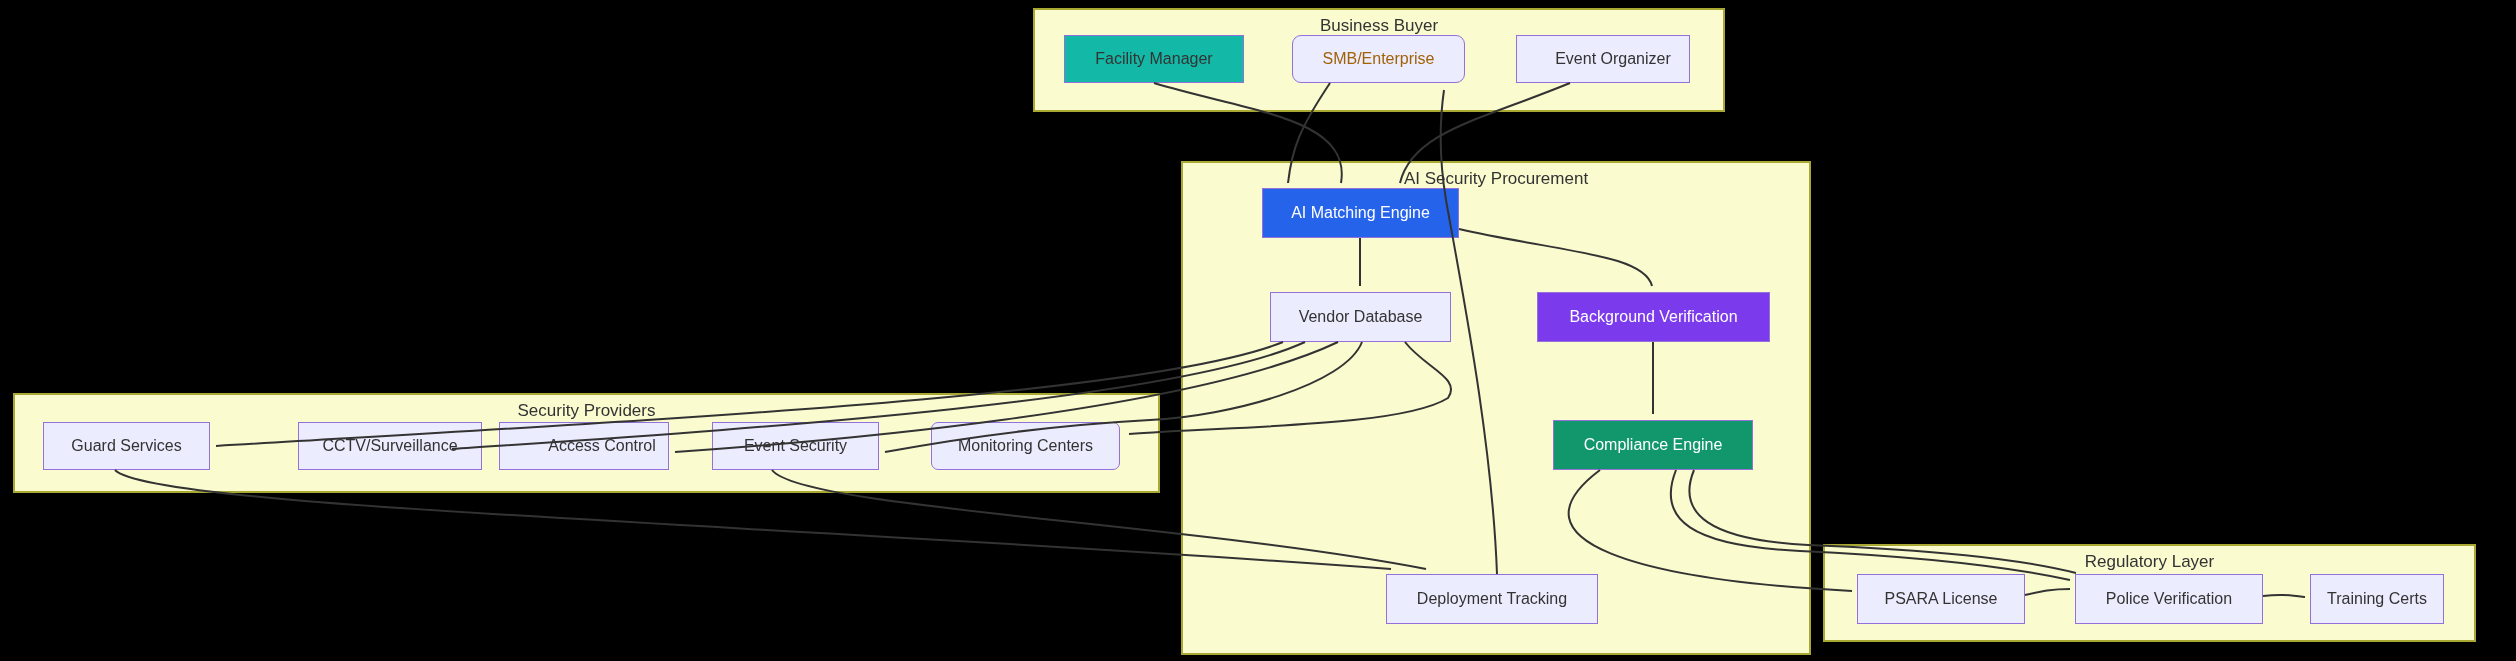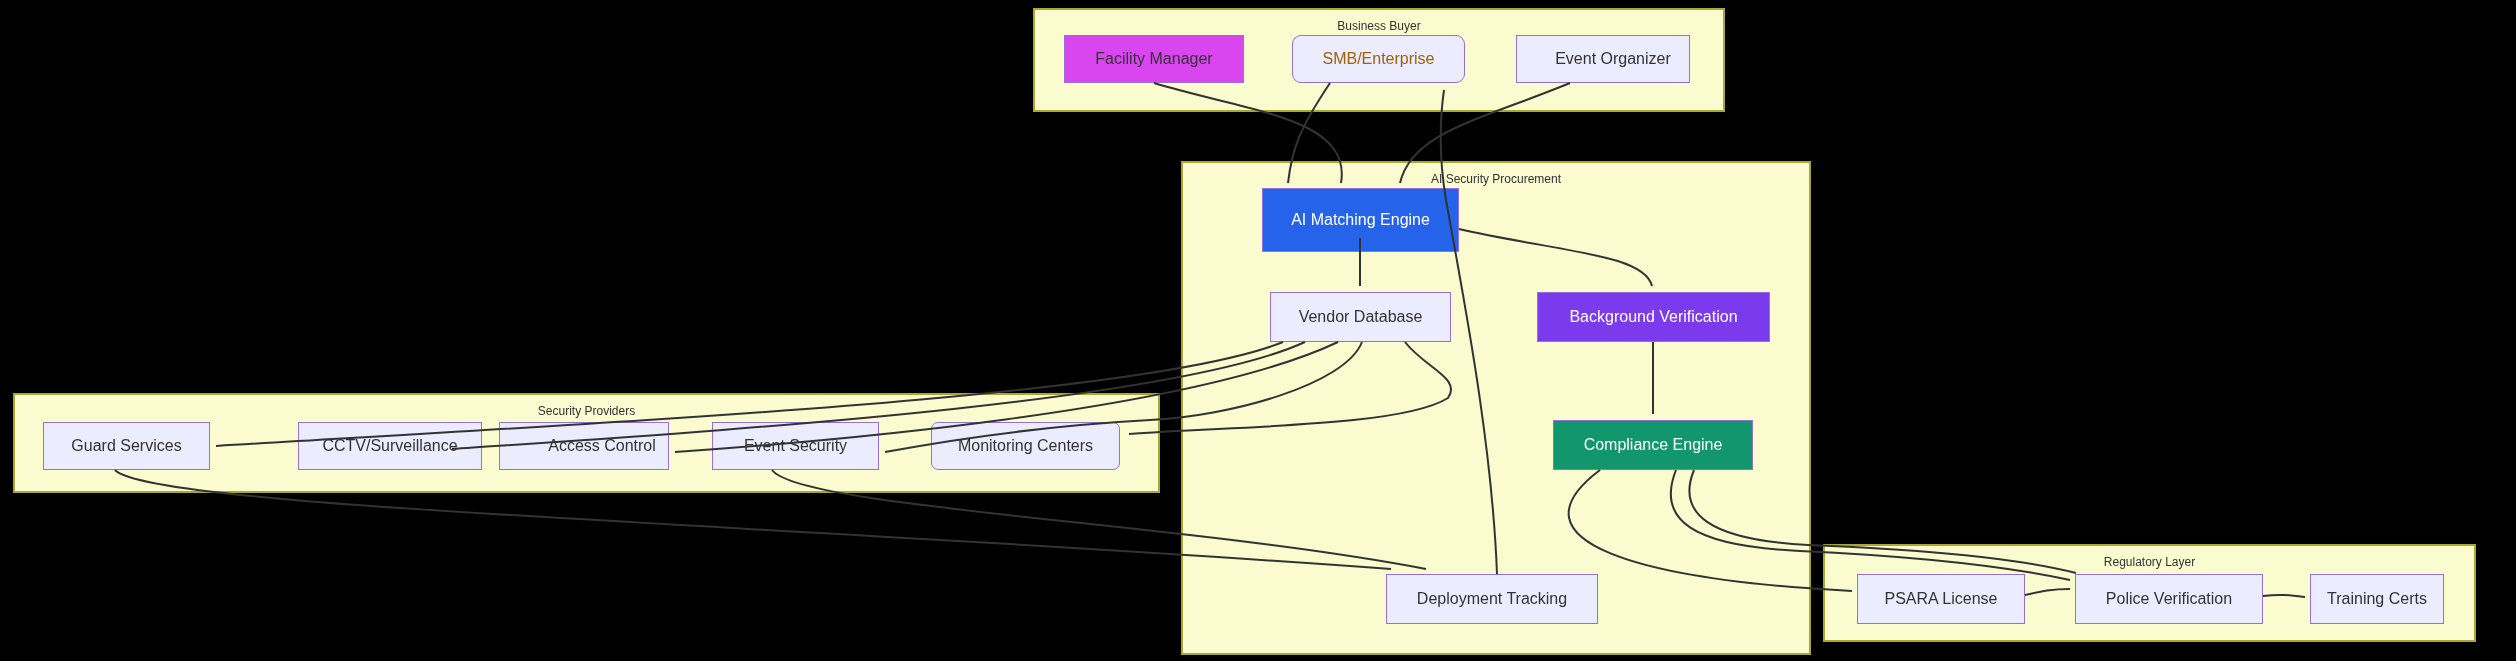--- a/index.html
+++ b/index.html
@@ -7,21 +7,21 @@
     width: 2516px; height: 661px; overflow: hidden;
     font-family: "Liberation Sans", "DejaVu Sans", sans-serif;
   }
   #stage { position: relative; width: 2516px; height: 661px; }
   .group {
     position: absolute; box-sizing: border-box;
     border: 2px solid #a8a832; background: #fbfbd0;
   }
   .group-label {
     position: absolute; top: 4px; left: 0; width: 100%;
-    text-align: center; color: #333333; font-size: 12px; line-height: 24px;
+    text-align: center; color: #333333; font-size: 17px; line-height: 24px;
   }
   .group-label span { display: block; }
   .node {
     position: absolute; box-sizing: border-box;
     border: 1.5px solid #9370DB; background: #ECECFF; color: #333333;
     display: flex; align-items: center; justify-content: center;
     font-size: 16px; text-align: center; white-space: nowrap;
   }
   #edge-layer {
     position: absolute; left: 0; top: 0; width: 2516px; height: 661px;
@@ -72,24 +72,24 @@
     <div class="group" style="left: 13px; top: 393px; width: 1147px; height: 100px; background: rgb(251, 251, 208); border-color: rgb(168, 168, 50);">
       <div class="group-label">
         <span>Security Providers</span>
       </div>
     </div>
     <div class="group" style="left: 1823px; top: 544px; width: 653px; height: 98px; background: rgb(251, 251, 208); border-color: rgb(168, 168, 50);">
       <div class="group-label">
         <span>Regulatory Layer</span>
       </div>
     </div>
-    <div class="node" style="left: 1064px; top: 35px; width: 180px; height: 48px; background: #d946ef; color: rgb(51, 51, 51); border-color: rgb(147, 112, 219);">Facility Manager</div>
+    <div class="node" style="left: 1064px; top: 35px; width: 180px; height: 48px; background: #14b8a6; color: rgb(51, 51, 51); border-color: rgb(147, 112, 219);">Facility Manager</div>
     <div class="node" style="left: 1292px; top: 35px; width: 173px; height: 48px; background: rgb(236, 236, 255); color: #a16207; border-color: rgb(147, 112, 219); border-radius: 9px;">SMB/Enterprise</div>
     <div class="node" style="left: 1516px; top: 35px; width: 174px; height: 48px; background: rgb(236, 236, 255); color: rgb(51, 51, 51); border-color: rgb(147, 112, 219); padding-left: 20px;">Event Organizer</div>
-    <div class="node" style="left: 1262px; top: 188px; width: 197px; height: 64px; background: rgb(37, 99, 235); color: rgb(255, 255, 255); border-color: rgb(147, 112, 219);">AI Matching Engine</div>
+    <div class="node" style="left: 1262px; top: 188px; width: 197px; height: 50px; background: rgb(37, 99, 235); color: rgb(255, 255, 255); border-color: rgb(147, 112, 219);">AI Matching Engine</div>
     <div class="node" style="left: 1270px; top: 292px; width: 181px; height: 50px; background: rgb(236, 236, 255); color: rgb(51, 51, 51); border-color: rgb(147, 112, 219);">Vendor Database</div>
     <div class="node" style="left: 1537px; top: 292px; width: 233px; height: 50px; background: rgb(124, 58, 237); color: rgb(255, 255, 255); border-color: rgb(147, 112, 219);">Background Verification</div>
     <div class="node" style="left: 1553px; top: 420px; width: 200px; height: 50px; background: rgb(18, 151, 109); color: rgb(255, 255, 255); border-color: rgb(147, 112, 219);">Compliance Engine</div>
     <div class="node" style="left: 1386px; top: 574px; width: 212px; height: 50px; background: rgb(236, 236, 255); color: rgb(51, 51, 51); border-color: rgb(147, 112, 219);">Deployment Tracking</div>
     <div class="node" style="left: 43px; top: 422px; width: 167px; height: 48px; background: rgb(236, 236, 255); color: rgb(51, 51, 51); border-color: rgb(147, 112, 219);">Guard Services</div>
     <div class="node" style="left: 262px; top: 422px; width: 184px; height: 48px; background: rgb(236, 236, 255); color: rgb(51, 51, 51); border-color: rgb(147, 112, 219); margin-left: 36px;">CCTV/Surveillance</div>
     <div class="node" style="left: 499px; top: 422px; width: 170px; height: 48px; background: rgb(236, 236, 255); color: rgb(51, 51, 51); border-color: rgb(147, 112, 219); padding-left: 36px;">Access Control</div>
     <div class="node" style="left: 712px; top: 422px; width: 167px; height: 48px; background: rgb(236, 236, 255); color: rgb(51, 51, 51); border-color: rgb(147, 112, 219);">Event Security</div>
     <div class="node" style="left: 931px; top: 422px; width: 189px; height: 48px; background: rgb(236, 236, 255); color: rgb(51, 51, 51); border-color: rgb(147, 112, 219); border-radius: 7px;">Monitoring Centers</div>
     <div class="node" style="left: 1857px; top: 574px; width: 168px; height: 50px; background: rgb(236, 236, 255); color: rgb(51, 51, 51); border-color: rgb(147, 112, 219);">PSARA License</div>

